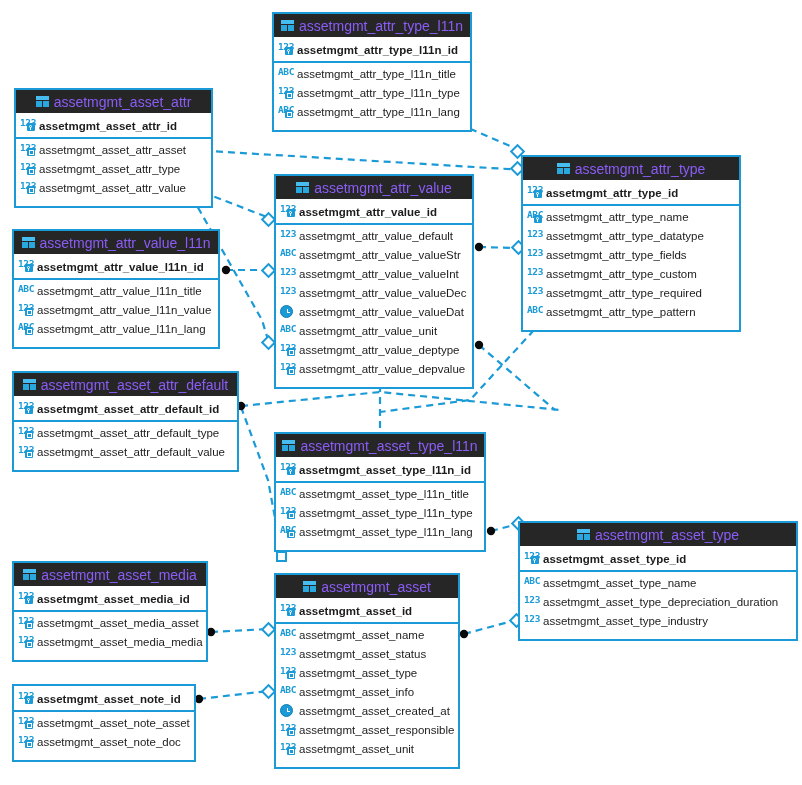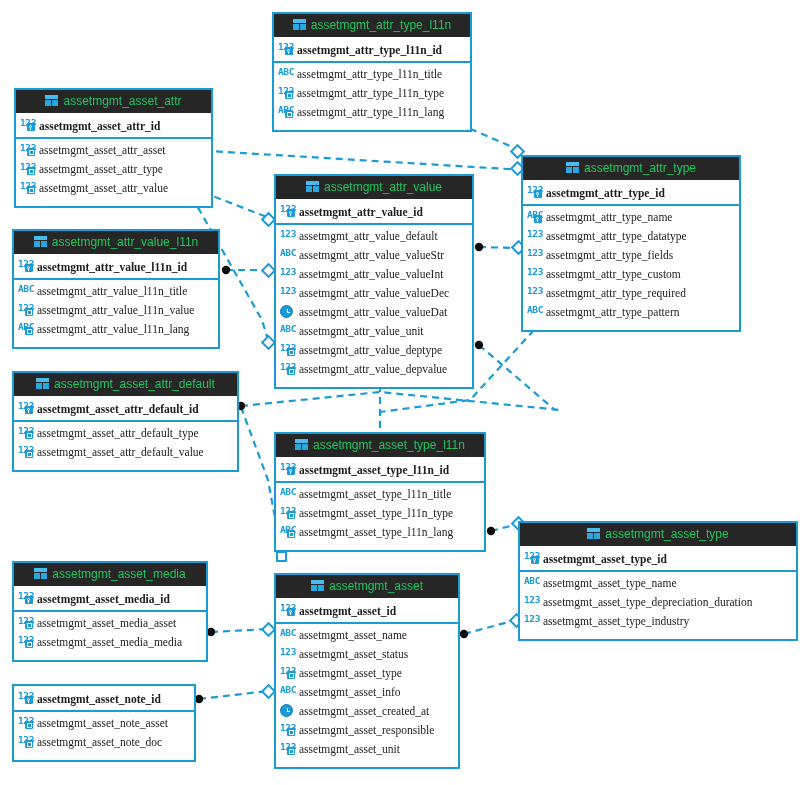--- a/index.html
+++ b/index.html
@@ -15,22 +15,22 @@
 
   .table{
     position:absolute;
     background:#ffffff;
     border:2px solid #1a9ad7;
     box-sizing:border-box;
     z-index:3;
   }
   .tbl-header{
     background:#262626;
-    color:#22c55e;
-    font-size:12px;
+    color:#8b5cf6;
+    font-size:14px;
     height:23px;
     line-height:23px;
     text-align:center;
     white-space:nowrap;
     position:relative;
     box-sizing:border-box;
   }
   .tbl-header .hdr-label{vertical-align:middle;}
   .tbl-icon{
     display:inline-block;
@@ -51,21 +51,21 @@
     height:19px;
     line-height:19px;
     font-size:11.5px;
     color:#1c1c1c;
     white-space:nowrap;
     padding-left:4px;
     box-sizing:border-box;
     position:relative;
   }
   .col.pk{font-weight:bold;height:24px;line-height:24px;}
-  .col .cname{vertical-align:middle;font-family:Liberation Serif, serif;}
+  .col .cname{vertical-align:middle;}
   .body-rows{padding-top:2px;padding-bottom:8px;}
 
   
   .ic{
     display:inline-block;
     width:15px;height:14px;
     position:relative;
     vertical-align:-3px;
     margin-right:4px;
     font-family:"DejaVu Sans Mono", monospace;

